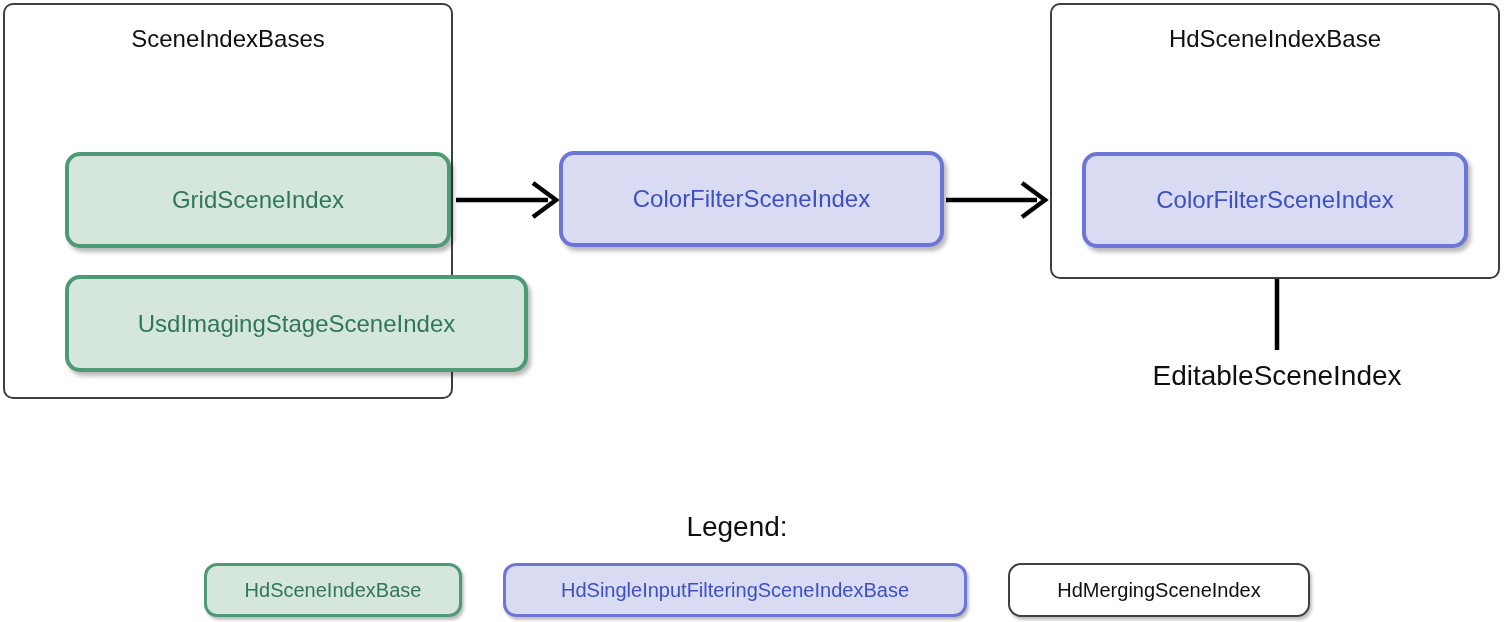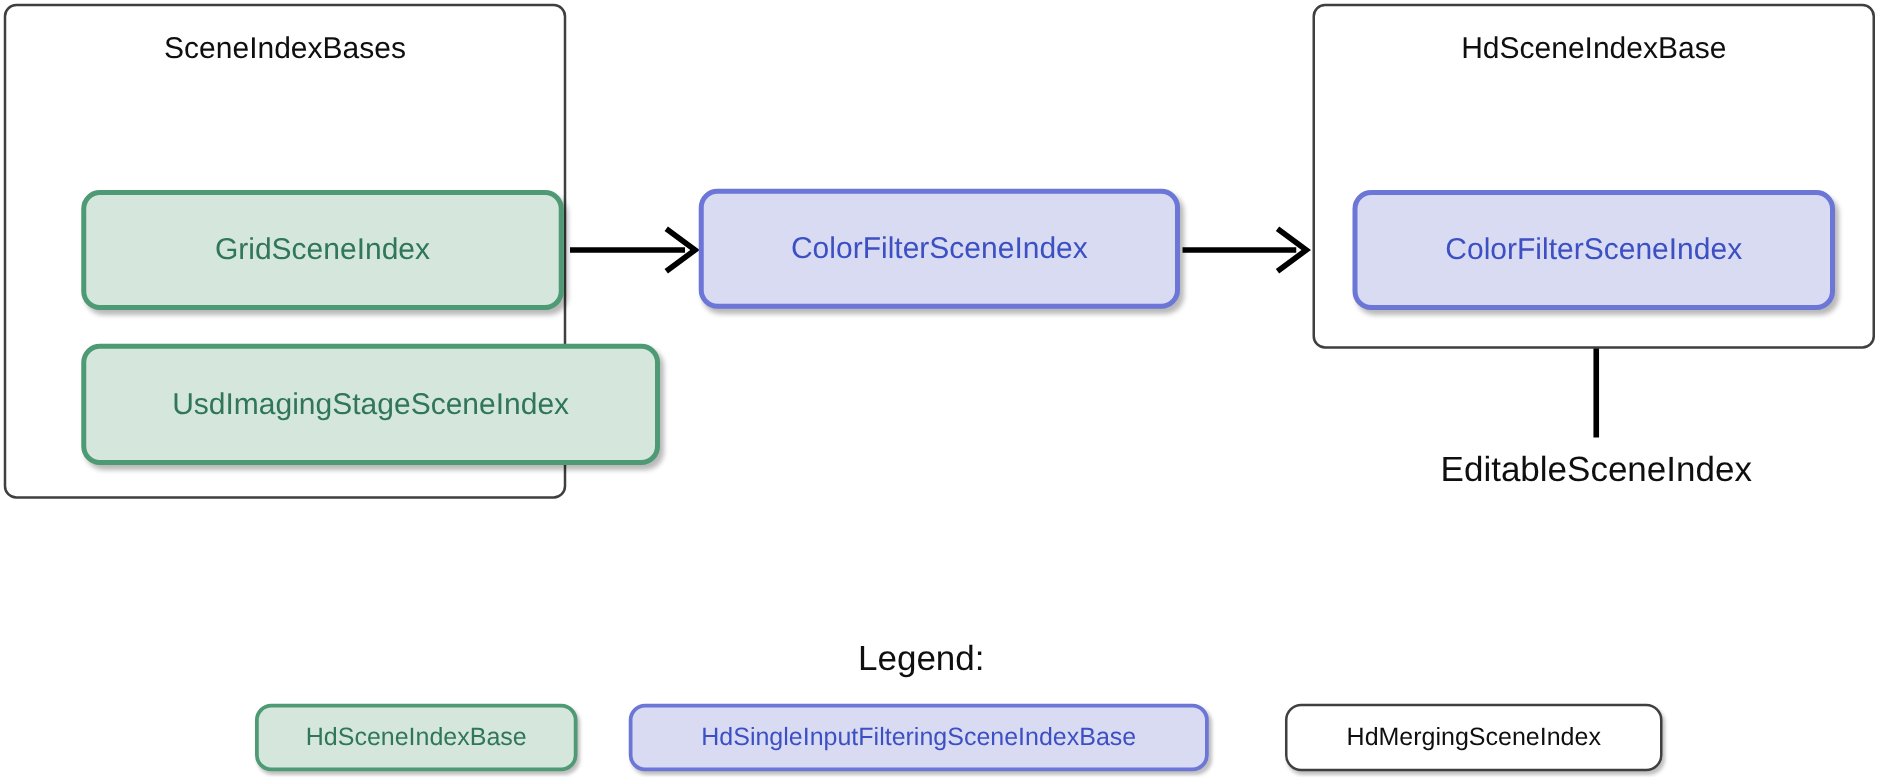--- a/index.html
+++ b/index.html
@@ -99,21 +99,21 @@
   #c-bases   { left: 3px;    top: 3px;   width: 450px; height: 396px; }
   #n-grid    { left: 35px;   top: 152px; width: 386px; height: 96px;  }
   #n-usd     { left: 35px;   top: 275px; width: 463px; height: 97px;  }
   #n-xform   { left: 559px;  top: 151px; width: 385px; height: 96px;  }
   #c-final   { left: 1050px; top: 3px;   width: 450px; height: 276px; }
   #n-color   { left: 1082px; top: 152px; width: 386px; height: 96px;  }
   #l-editable{ left: 1127px; top: 360px; width: 300px; }
   #l-legend  { left: 637px;  top: 511px; width: 200px; }
   #lg-green  { left: 204px;  top: 563px; width: 258px; height: 54px; }
   #lg-blue   { left: 503px;  top: 563px; width: 464px; height: 54px; text-align: center; }
-  #lg-plain  { left: 1008px; top: 563px; width: 302px; height: 54px; margin-left: 20px; }
+  #lg-plain  { left: 1008px; top: 563px; width: 302px; height: 54px; }
 </style>
 </head>
 <body>
 
 <div class="canvas">
 
   <svg class="arrow-layer" viewBox="0 0 1504 622" xmlns="http://www.w3.org/2000/svg">
     <g stroke="#000000" stroke-width="4.5" fill="none" stroke-linejoin="miter">
 
       <g>

